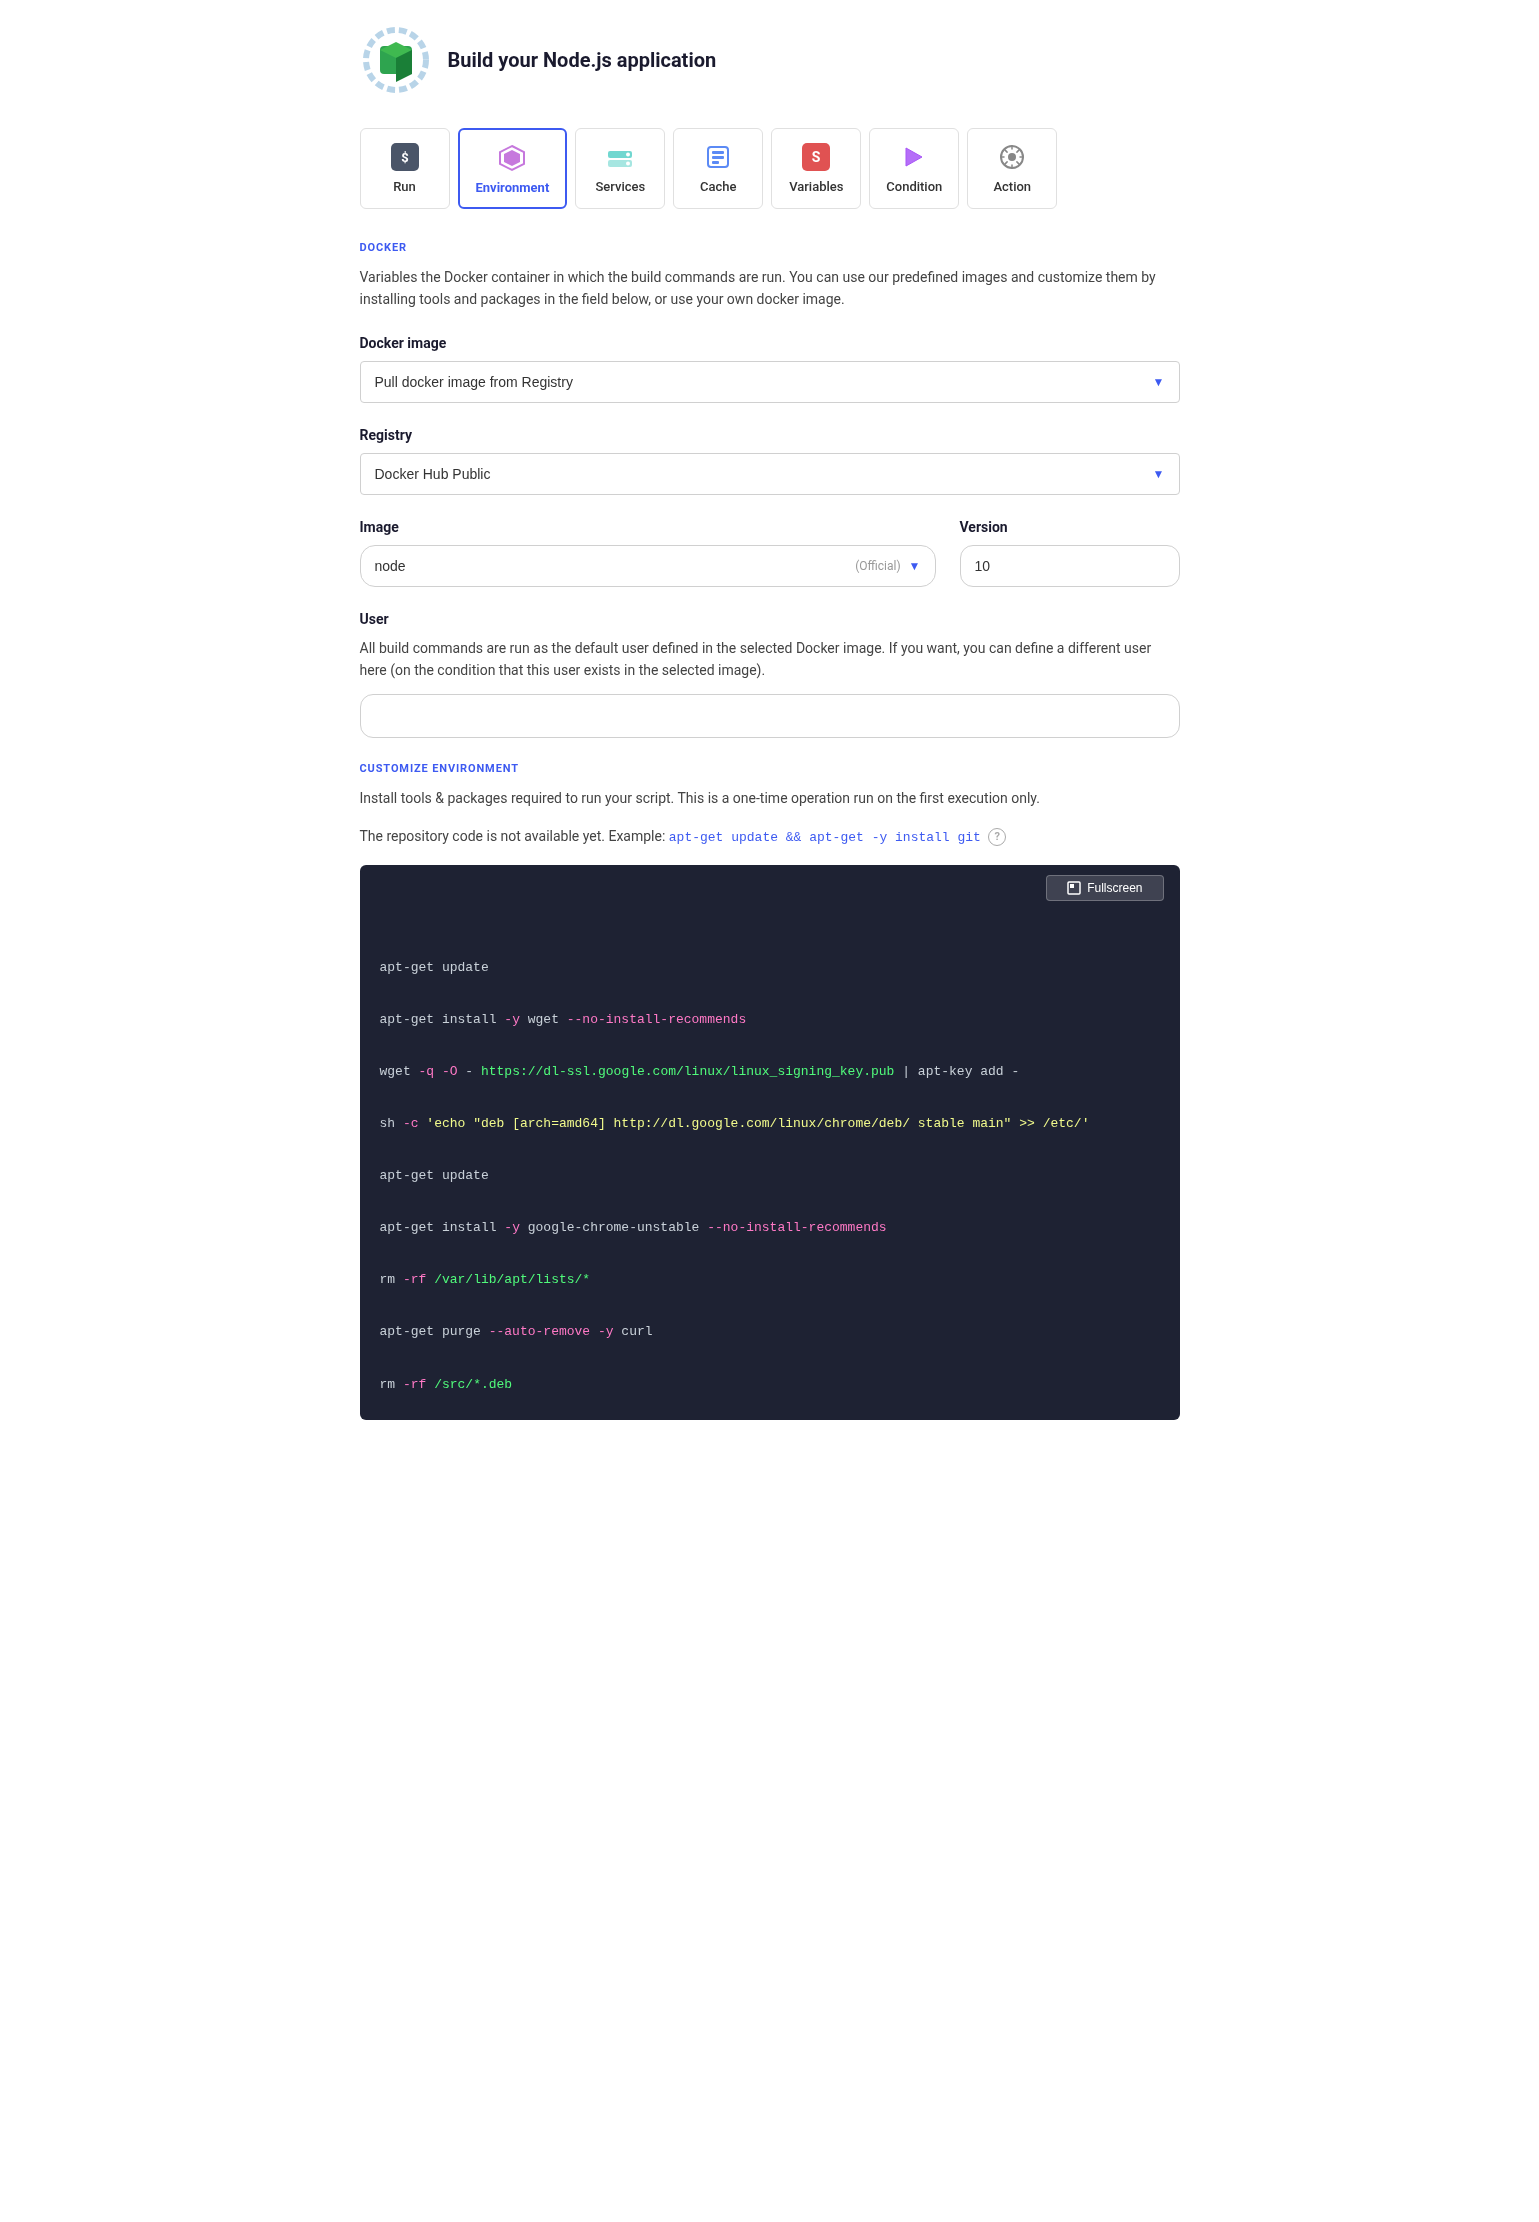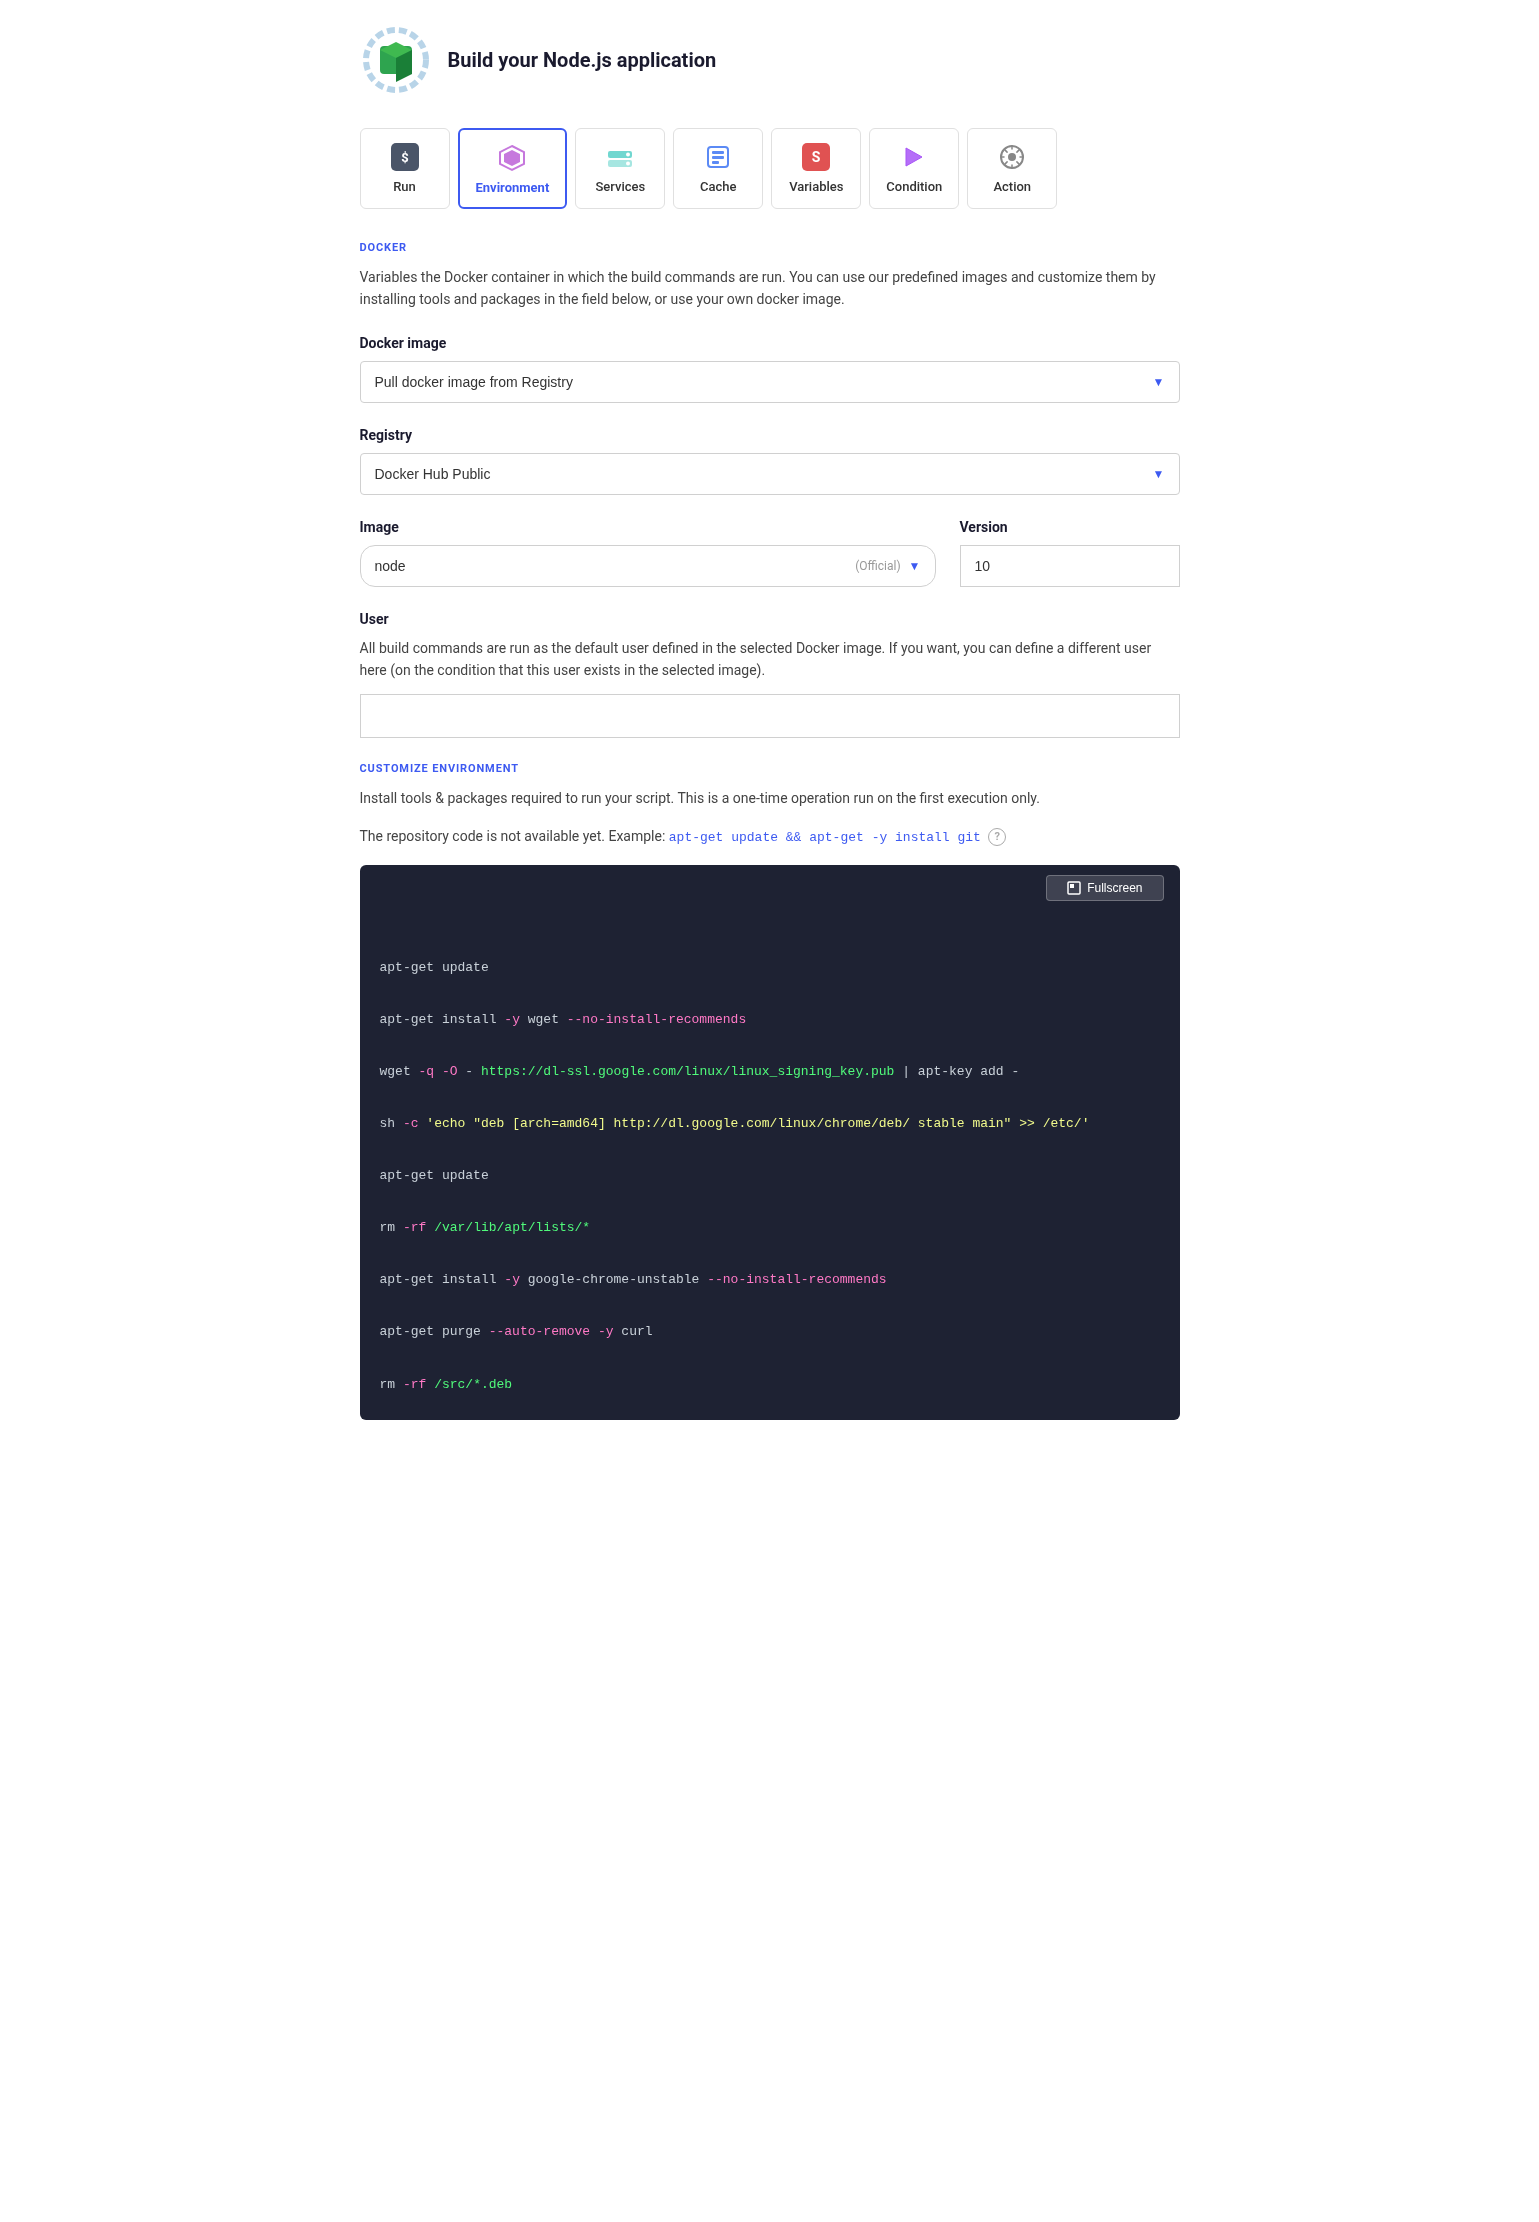--- a/index.html
+++ b/index.html
@@ -171,21 +171,21 @@
       color: #999;
       margin-right: 8px;
       white-space: nowrap;
     }
 
     
     .text-input {
       width: 100%;
       padding: 12px 14px;
       border: 1px solid #d0d0d0;
-      border-radius: 0;
+      border-radius: 13px;
       font-size: 14px;
       color: #333;
       outline: none;
     }
 
     
     .user-description {
       font-size: 14px;
       color: #444;
       line-height: 1.6;
@@ -424,19 +424,19 @@
         </svg>
         <span>Fullscreen</span>
       </button>
     </div>
     <div class="code-content">
       <span class="code-line normal">apt-get update</span>
       <span class="code-line"><span class="normal">apt-get install </span><span class="flag">-y</span><span class="normal"> wget </span><span class="flag">--no-install-recommends</span></span>
       <span class="code-line"><span class="normal">wget </span><span class="flag">-q</span><span class="normal"> </span><span class="flag">-O</span><span class="normal"> - </span><span class="url">https://dl-ssl.google.com/linux/linux_signing_key.pub</span><span class="normal"> | apt-key add -</span></span>
       <span class="code-line"><span class="normal">sh </span><span class="flag">-c</span><span class="normal"> </span><span class="string">'echo "deb [arch=amd64] http://dl.google.com/linux/chrome/deb/ stable main" &gt;&gt; /etc/'</span></span>
       <span class="code-line normal">apt-get update</span>
+      <span class="code-line"><span class="normal">apt-get install </span><span class="flag">-y</span><span class="normal"> google-chrome-unstable </span><span class="flag">--no-install-recommends</span></span>
       <span class="code-line"><span class="normal">rm </span><span class="flag">-rf</span><span class="normal"> </span><span class="url">/var/lib/apt/lists/*</span></span>
-      <span class="code-line"><span class="normal">apt-get install </span><span class="flag">-y</span><span class="normal"> google-chrome-unstable </span><span class="flag">--no-install-recommends</span></span>
       <span class="code-line"><span class="normal">apt-get purge </span><span class="flag">--auto-remove</span><span class="normal"> </span><span class="flag">-y</span><span class="normal"> curl</span></span>
       <span class="code-line"><span class="normal">rm </span><span class="flag">-rf</span><span class="normal"> </span><span class="url">/src/*.deb</span></span>
     </div>
   </div>
 </div>
 
 </body></html>

